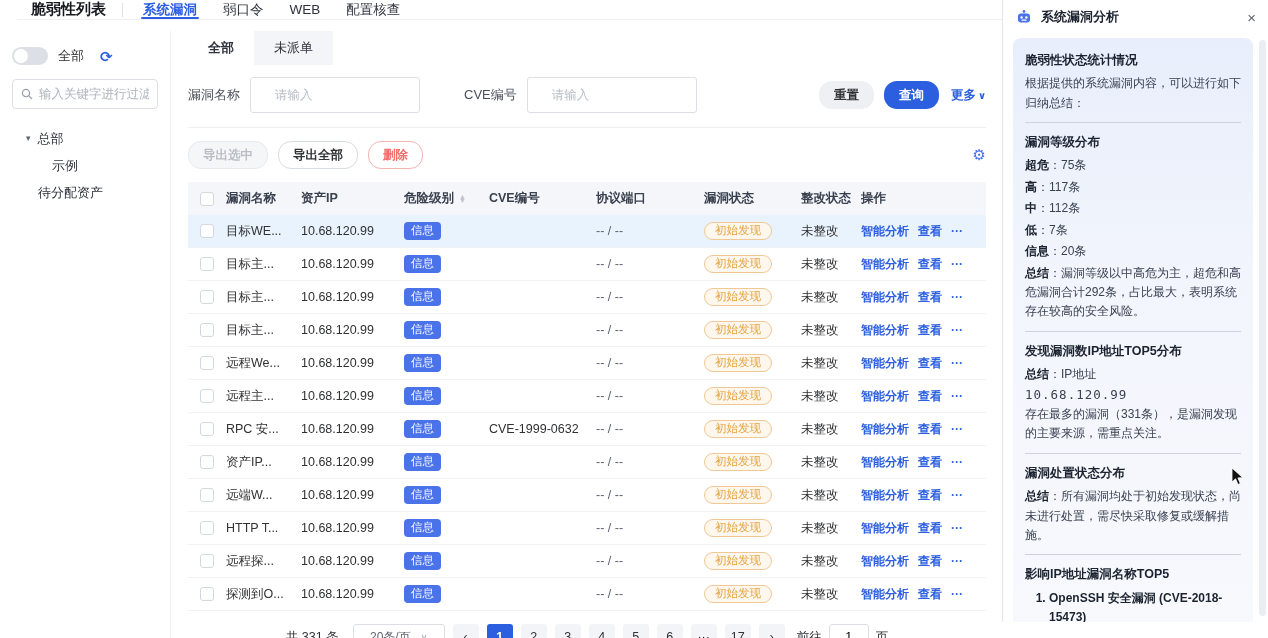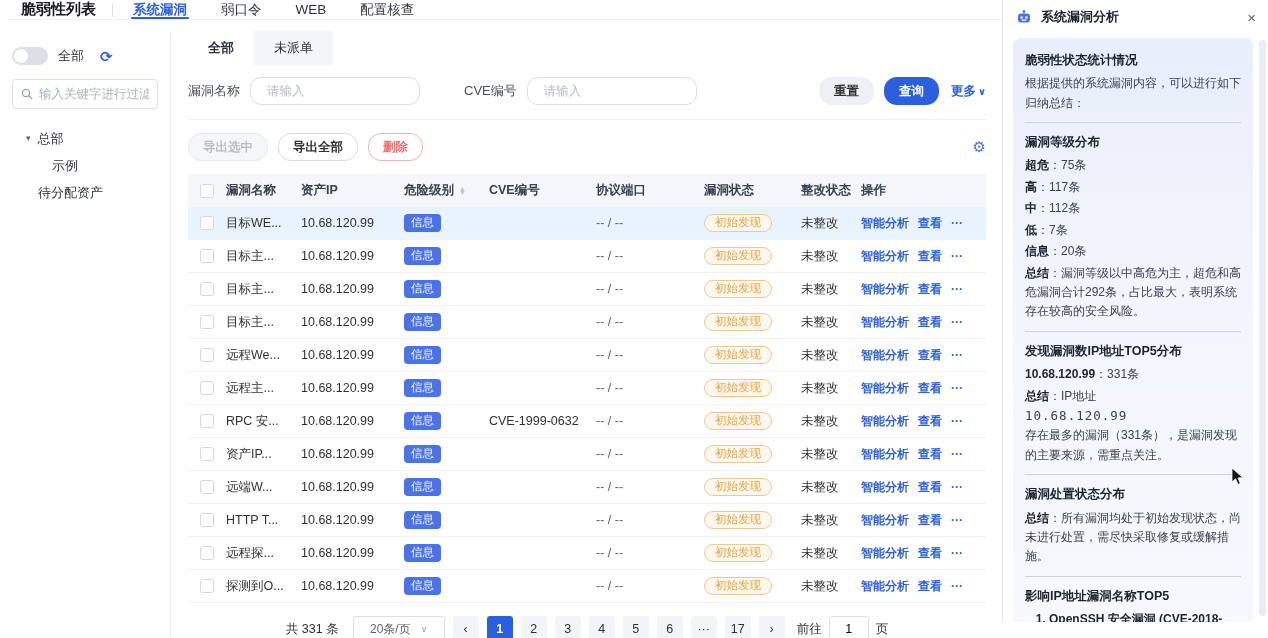--- a/index.html
+++ b/index.html
@@ -1,24 +1,24 @@
 <!DOCTYPE html>
 <html><head>
 <meta charset="utf-8">
 <style>
   *{box-sizing:border-box;margin:0;padding:0}
   html,body{background:#fff}
   body{font-family:"Liberation Sans","DejaVu Sans",sans-serif;color:#303133}
   .page{position:relative;width:1268px;height:638px;background:#fff;overflow:hidden}
 
   
-  .topbar{position:absolute;left:7px;top:0;width:1002px;height:20px;display:flex;align-items:center;border-bottom:1px solid #eef0f4;background:#fff}
+  .topbar{position:absolute;left:17px;top:0;width:1002px;height:20px;display:flex;align-items:center;border-bottom:1px solid #eef0f4;background:#fff}
   .tb-title{font-size:15px;font-weight:bold;color:#16181d;margin:0 16px 0 14px}
   .tb-sep{width:1px;height:14px;background:#dfe2e9}
-  .tb-tabs{display:flex;margin-left:20px;gap:34px;height:100%}
+  .tb-tabs{display:flex;margin-left:20px;gap:26px;height:100%}
   .tb-tab{position:relative;display:flex;align-items:center;font-size:13.5px;color:#2e323c;cursor:pointer}
   .tb-tab.active{color:#2b5fe0;font-weight:bold}
   .tb-tab.active::after{content:"";position:absolute;left:-2px;right:-2px;bottom:0;height:2px;background:#2b5fe0;border-radius:1px}
 
   
   .sidebar{position:absolute;left:0;top:31px;width:171px;height:607px;border-right:1px solid #eef0f4;padding:16px 12px;background:#fff}
   .sb-toprow{display:flex;align-items:center}
   .switch{width:36px;height:18px;background:#dcdfe6;border-radius:9px;position:relative;cursor:pointer}
   .switch::after{content:"";position:absolute;left:2px;top:2px;width:14px;height:14px;border-radius:50%;background:#fff}
   .sb-all{font-size:13px;margin-left:10px;color:#303133}
@@ -34,21 +34,21 @@
   .tree-child{padding-left:40px}
   .tree-sib{padding-left:26px}
 
   
   .main{position:absolute;left:172px;top:31px;width:830px;height:607px;background:#fff;padding:0 16px}
   .m-tabs{display:flex;height:34px}
   .m-tab{padding:0 20px;display:flex;align-items:center;font-size:13px;color:#2e323c;cursor:pointer;background:#f4f5f8}
   .m-tab.active{background:#fff;font-weight:bold}
   .filter-row{display:flex;align-items:center;padding:12px 0 14px}
   .f-label{font-size:13px;color:#4a4f59;margin-right:10px}
-  .f-input{width:170px;height:28px;border:1px solid #dcdfe6;border-radius:11px;padding:0 16px;font-size:12.5px;color:#303133;outline:0;font-family:inherit}
+  .f-input{width:170px;height:36px;border:1px solid #dcdfe6;border-radius:3px;padding:0 24px;font-size:12.5px;color:#303133;outline:0;font-family:inherit}
   .f-input::placeholder{color:#b8bdc6}
   .f-gap{width:44px}
   .f-spacer{flex:1}
   .btn{height:28px;padding:0 14px;border-radius:13px;font-size:12.5px;display:inline-flex;align-items:center;justify-content:center;cursor:pointer;border:1px solid transparent;font-family:inherit}
   .btn-reset{background:#eef0f3;color:#303133;font-weight:bold}
   .btn-primary{background:#2b5fe0;color:#fff;font-weight:bold;margin-left:10px}
   .more-link{margin-left:12px;color:#2b5fe0;font-size:12.5px;font-weight:bold;cursor:pointer;display:inline-flex;align-items:center;gap:2px}
   .more-link .chev{font-size:10px}
   .m-divider{height:1px;background:#eef0f4}
   .action-row{display:flex;align-items:center;gap:10px;padding:13px 0}
@@ -537,21 +537,20 @@
             <p class="stat-line"><b>中</b><span>：</span><span>112条</span></p>
 
             <p class="stat-line"><b>低</b><span>：</span><span>7条</span></p>
 
             <p class="stat-line"><b>信息</b><span>：</span><span>20条</span></p>
           </div>
         <p><b>总结</b><span>：</span><span>漏洞等级以中高危为主，超危和高危漏洞合计292条，占比最大，表明系统存在较高的安全风险。</span></p>
         <hr>
 
         <h4 class="sec-title">发现漏洞数IP地址TOP5分布</h4>
-        <p class="stat-line"><b>10.68.120.99</b><span>：</span><span>331条</span></p>
         <p><b>总结</b><span>：</span><span>IP地址</span><br><span class="mono-ip">10.68.120.99</span><br><span>存在最多的漏洞（331条），是漏洞发现的主要来源，需重点关注。</span></p>
         <hr>
 
         <h4 class="sec-title">漏洞处置状态分布</h4>
         <p><b>总结</b><span>：</span><span>所有漏洞均处于初始发现状态，尚未进行处置，需尽快采取修复或缓解措施。</span></p>
         <hr>
 
         <h4 class="sec-title">影响IP地址漏洞名称TOP5</h4>
         <ol>
 

